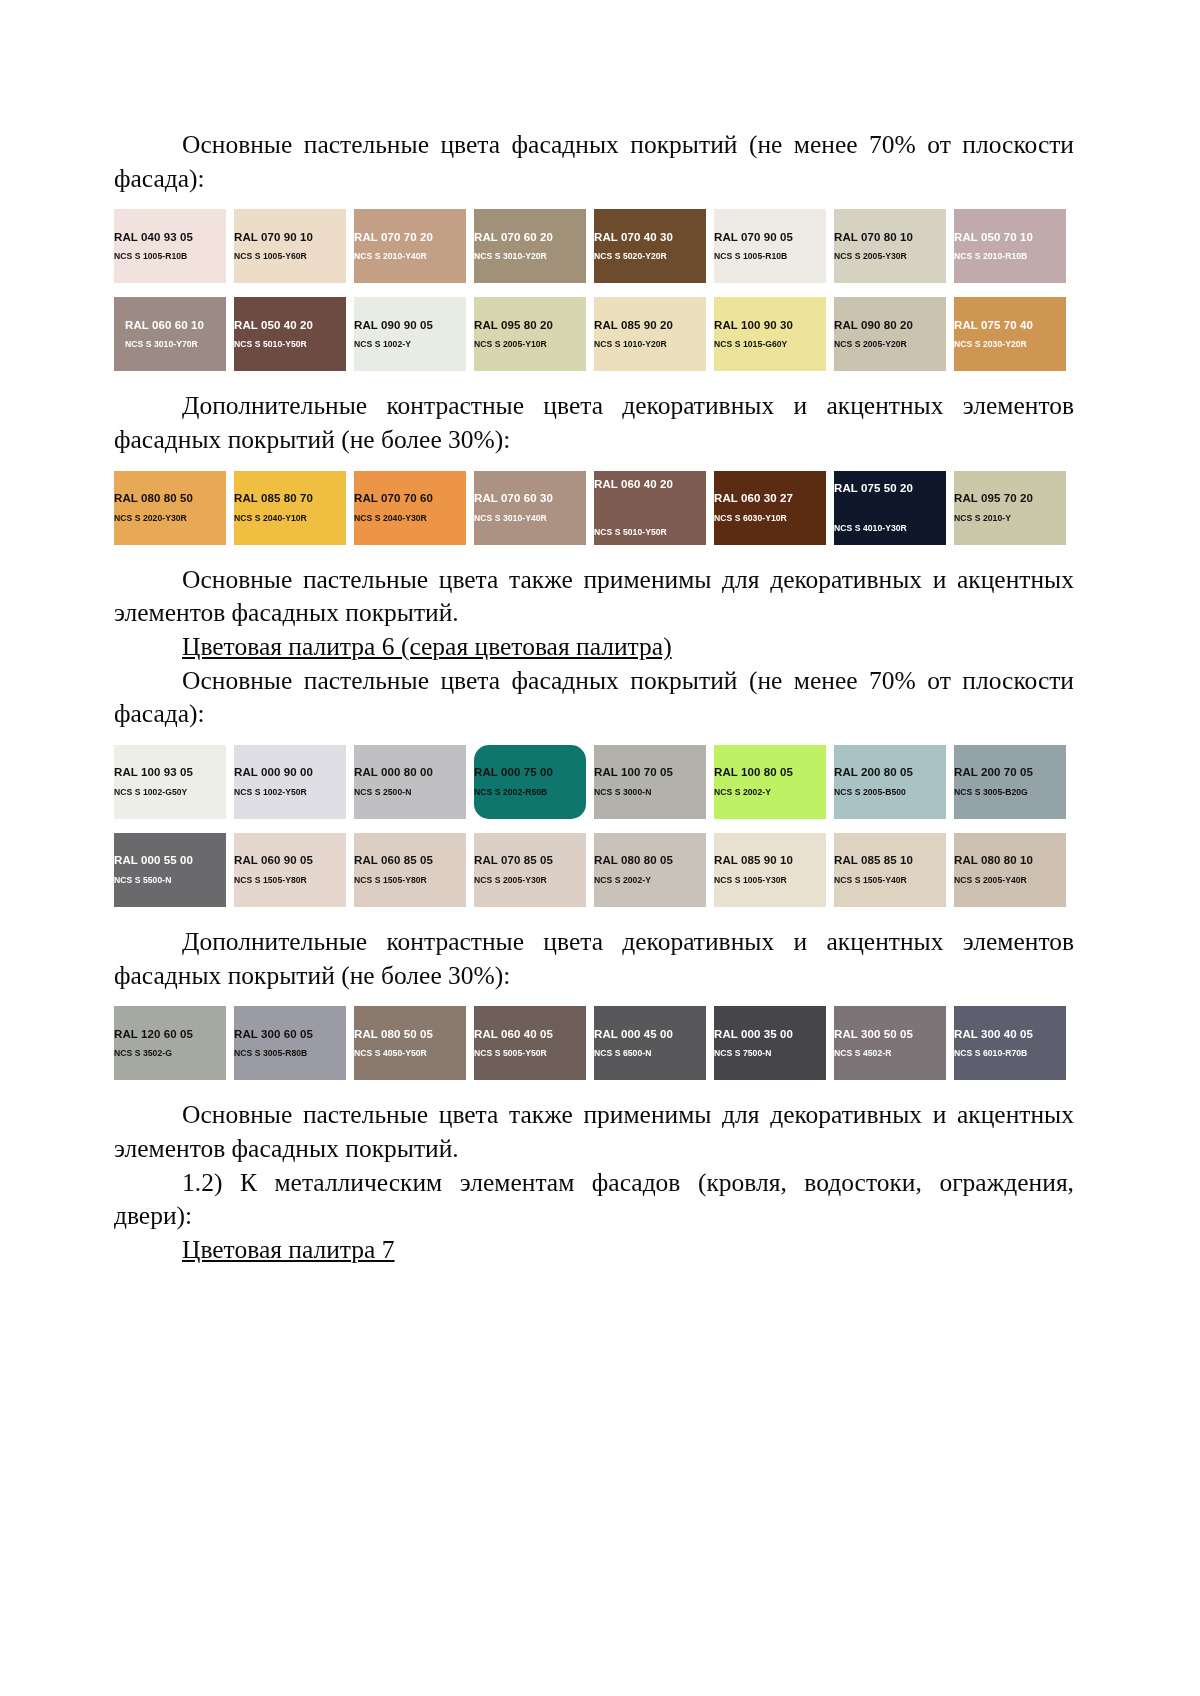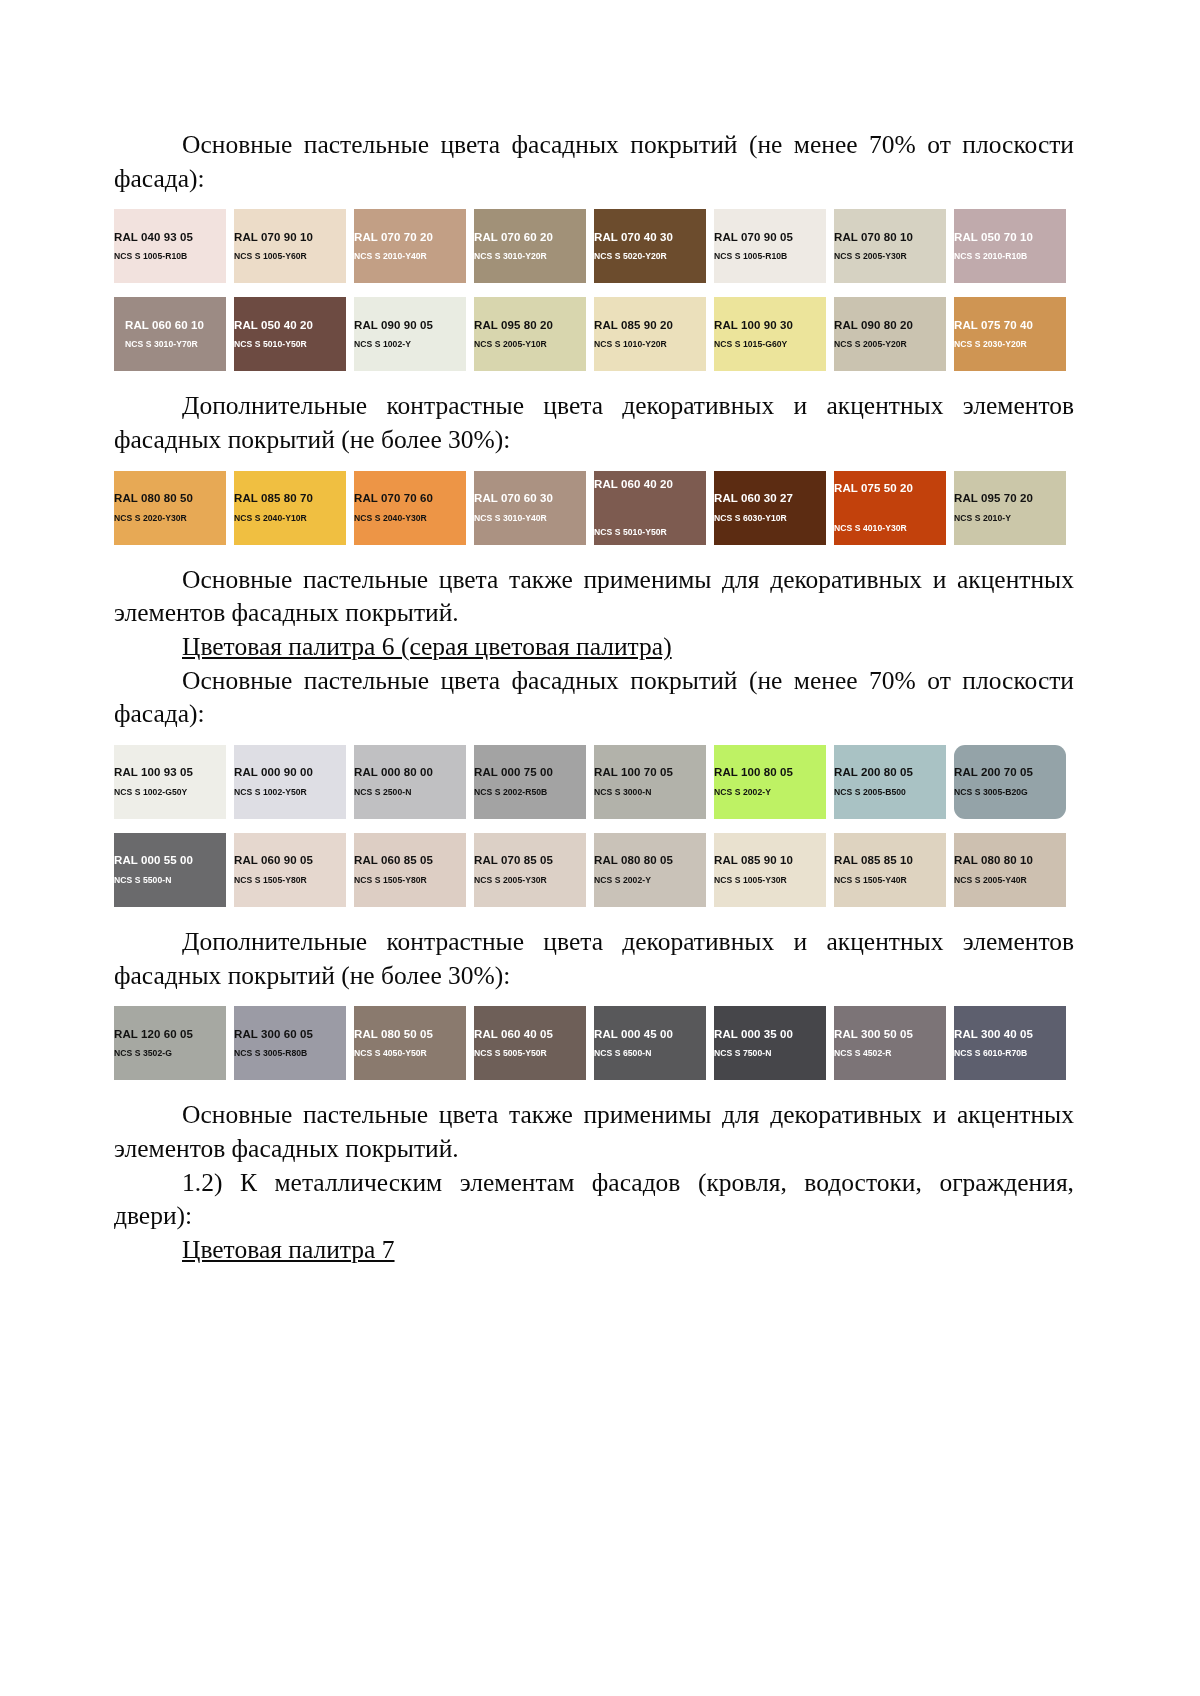--- a/index.html
+++ b/index.html
@@ -198,21 +198,21 @@
           <span class="ncs">NCS S 3010-Y40R</span>
         </div>
         <div class="swatch dark" style="background-color: rgb(125, 91, 80); gap: 28px;">
           <span class="ral">RAL 060 40 20</span>
           <span class="ncs">NCS S 5010-Y50R</span>
         </div>
         <div class="swatch dark" style="background-color: rgb(92, 44, 18);">
           <span class="ral">RAL 060 30 27</span>
           <span class="ncs">NCS S 6030-Y10R</span>
         </div>
-        <div class="swatch dark" style="background-color: #c2410c; gap: 20px;">
+        <div class="swatch dark" style="background-color: #0f172a; gap: 20px;">
           <span class="ral">RAL 075 50 20</span>
           <span class="ncs">NCS S 4010-Y30R</span>
         </div>
         <div class="swatch light" style="background-color: rgb(203, 199, 169);">
           <span class="ral">RAL 095 70 20</span>
           <span class="ncs">NCS S 2010-Y</span>
         </div>
       </div>
     </div>
 
@@ -231,37 +231,37 @@
           <span class="ncs">NCS S 1002-G50Y</span>
         </div>
         <div class="swatch light" style="background-color: rgb(222, 222, 228);">
           <span class="ral">RAL 000 90 00</span>
           <span class="ncs">NCS S 1002-Y50R</span>
         </div>
         <div class="swatch light" style="background-color: rgb(192, 192, 194);">
           <span class="ral">RAL 000 80 00</span>
           <span class="ncs">NCS S 2500-N</span>
         </div>
-        <div class="swatch light" style="background-color: #a3a3a3;">
+        <div class="swatch light" style="background-color: #0f766e; border-radius: 15px;">
           <span class="ral">RAL 000 75 00</span>
           <span class="ncs">NCS S 2002-R50B</span>
         </div>
         <div class="swatch light" style="background-color: rgb(178, 178, 170);">
           <span class="ral">RAL 100 70 05</span>
           <span class="ncs">NCS S 3000-N</span>
         </div>
         <div class="swatch light" style="background-color: #bef264;">
           <span class="ral">RAL 100 80 05</span>
           <span class="ncs">NCS S 2002-Y</span>
         </div>
         <div class="swatch light" style="background-color: rgb(169, 194, 196);">
           <span class="ral">RAL 200 80 05</span>
           <span class="ncs">NCS S 2005-B500</span>
         </div>
-        <div class="swatch light" style="background-color: rgb(148, 163, 168); border-radius: 11px;">
+        <div class="swatch light" style="background-color: rgb(148, 163, 168);">
           <span class="ral">RAL 200 70 05</span>
           <span class="ncs">NCS S 3005-B20G</span>
         </div>
       </div>
     </div>
 
     <div class="swatch-block">
       <div class="swatch-row">
         <div class="swatch dark" style="background-color: rgb(106, 106, 108);">
           <span class="ral">RAL 000 55 00</span>

